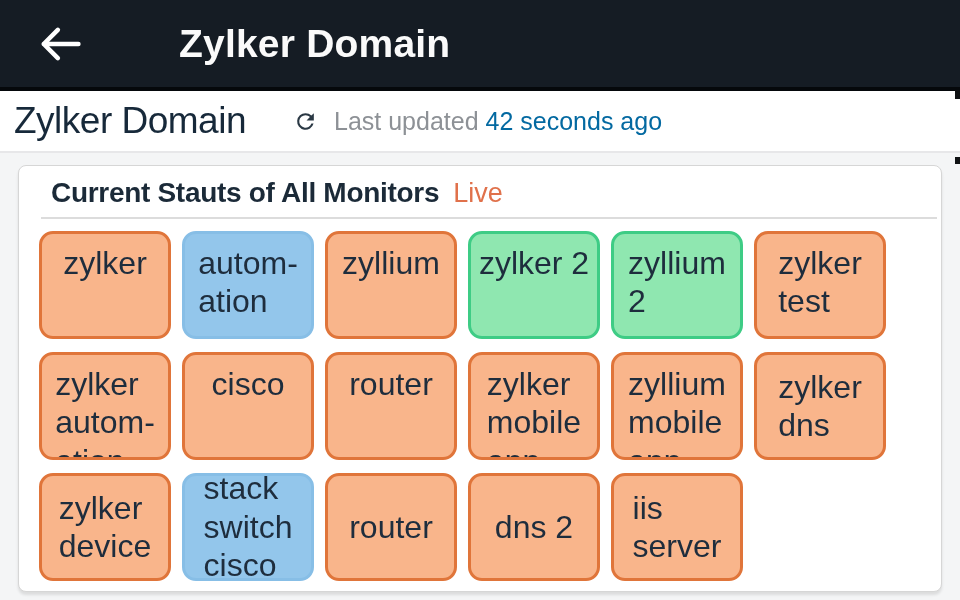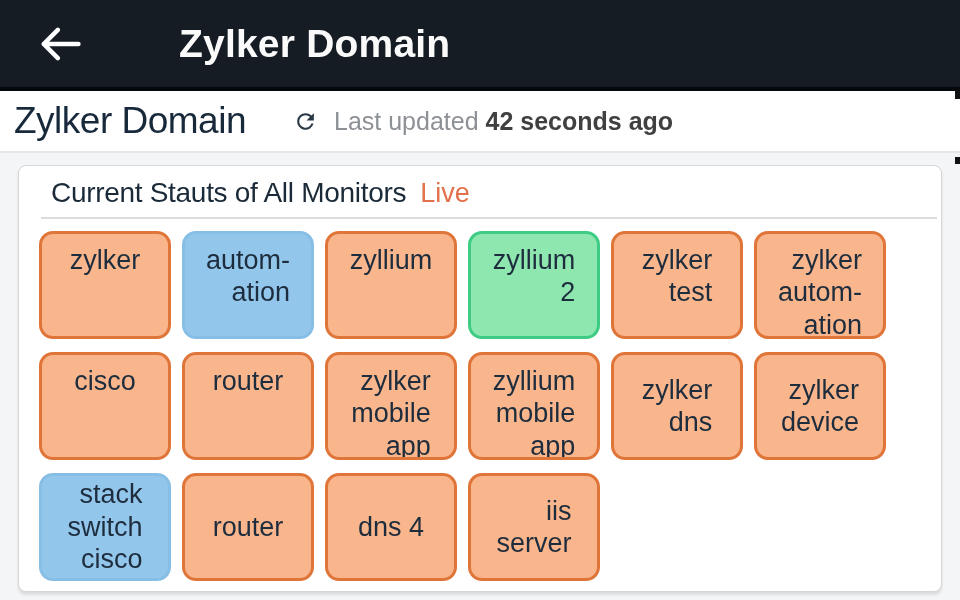--- a/index.html
+++ b/index.html
@@ -30,50 +30,50 @@
   }
   .page-title{
     margin-left:14px;font-size:37px;font-weight:400;color:#17293A;letter-spacing:-0.5px;
   }
   .refresh-btn{
     margin-left:46px;border:none;background:transparent;padding:0;cursor:pointer;
     width:26px;height:26px;display:flex;align-items:center;justify-content:center;
   }
   .refresh-btn svg{width:25px;height:25px;fill:#2A3844;}
   .last-updated{margin-left:16px;font-size:25px;color:#8D9196;white-space:pre;}
-  .last-updated b{color:#404040;font-weight:700;}
+  .last-updated b{color:#0369a1;font-weight:400;}
   
   .card{
     margin:12px 18px 0 18px;background:#FFFFFF;
     border:1px solid #D6D6D6;border-radius:8px;
     box-shadow:0 3px 3px rgba(0,0,0,0.10);
     padding-bottom:10px;
   }
   .card-header{
     display:flex;align-items:baseline;
     padding:11px 4px 6px 32px;
     border-bottom:0;
   }
-  .panel-title{font-size:28px;font-weight:400;color:#1B2A38;letter-spacing:-0.3px;}
+  .panel-title{font-size:28px;font-weight:700;color:#1B2A38;letter-spacing:-0.3px;}
   .live-badge{margin-left:14px;font-size:27px;font-weight:500;color:var(--live,#E0714B);}
   .panel-rule{height:0;border:0;border-top:2px solid #DCDCDC;margin:2px 4px 0 22px;}
   
   .grid{
     margin:12px 0 0 20px;
     display:grid;
     grid-template-columns:repeat(6,132px);
     grid-auto-rows:108px;
     gap:13px 11px;
   }
   .tile{
     box-sizing:border-box;
     border-radius:14px;border:3px solid;
     display:flex;justify-content:center;align-items:flex-start;
     padding:10px 4px 0 4px;
-    font-size:27px;line-height:1.2;text-align:right;
+    font-size:32px;line-height:1.2;text-align:left;
     white-space:pre-line;overflow:hidden;
     color:var(--tile-text,#1E2D3D);cursor:pointer;
   }
   .tile.v-center{align-items:center;padding-top:0;}
   .tile.orange{background:var(--orange-fill,#F9B58B);border-color:var(--orange-border,#E0753A);}
   .tile.blue{background:var(--blue-fill,#93C6EB);border-color:var(--blue-border,#87BEE6);}
   .tile.green{background:var(--green-fill,#8FE7B0);border-color:var(--green-border,#3ECC85);}
   
   .scrollbar-thumb{position:absolute;right:0;width:5px;background:#101214;}
   .thumb-1{top:90px;height:9px;}
@@ -109,20 +109,21 @@
   <div class="card-header">
     <span class="panel-title">Current Stauts of All Monitors</span>
     <span class="live-badge">Live</span>
   </div>
   <hr class="panel-rule">
   <div class="grid">
       <div class="tile orange">zylker</div>
       <div class="tile blue">autom-
 ation</div>
       <div class="tile orange">zyllium</div>
+      <div class="tile green">zylker 2</div>
       <div class="tile green">zyllium
 2</div>
       <div class="tile orange">zylker
 test</div>
       <div class="tile orange">zylker
 autom-
 ation</div>
       <div class="tile orange">cisco</div>
       <div class="tile orange">router</div>
       <div class="tile orange">zylker
@@ -132,20 +133,20 @@
 mobile
 app</div>
       <div class="tile orange v-center">zylker
 dns</div>
       <div class="tile orange v-center">zylker
 device</div>
       <div class="tile blue v-center">stack
 switch
 cisco</div>
       <div class="tile orange v-center">router</div>
-      <div class="tile orange v-center">dns 4</div>
+      <div class="tile orange v-center">dns 2</div>
       <div class="tile orange v-center">iis
 server</div>
     </div>
 </div>
 
 <div class="scrollbar-thumb thumb-1"></div>
 <div class="scrollbar-thumb thumb-2"></div>
 
 </body></html>

